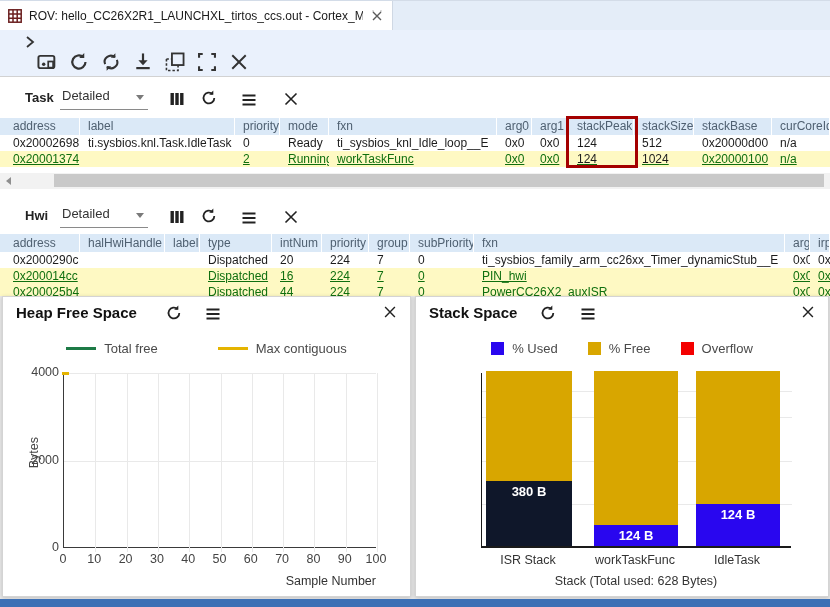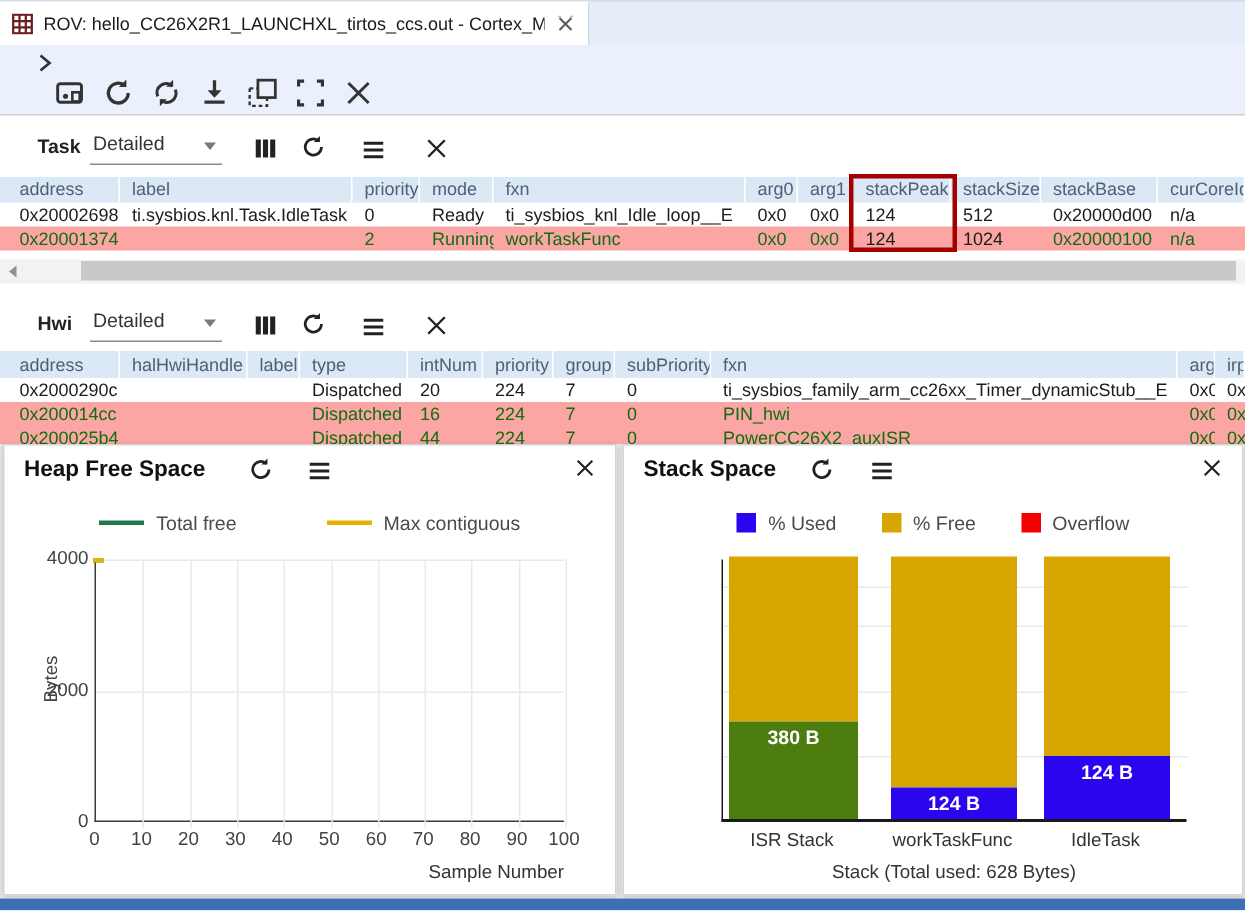--- a/index.html
+++ b/index.html
@@ -30,21 +30,21 @@
 
   
   .tbl{position:absolute;left:0;width:830px;font-size:12px;}
   .trow{display:grid;height:16px;line-height:16px;white-space:nowrap;}
   .thead{height:17px;line-height:17px;background:#dbe9f7;color:#4f6071;}
   .thead .td{border-right:1px solid #fff;}
   .td{overflow:hidden;padding-left:8px;}
   .td.first{padding-left:13px;}
   .task-grid{grid-template-columns:80px 155px 45px 49px 168px 35px 37px 65px 60px 78px 58px;}
   .hwi-grid{grid-template-columns:80px 85px 35px 72px 50px 47px 41px 64px 311px 25px 20px;}
-  .hl{background:#fca5a5;color:#0f6f0f;}
+  .hl{background:#fef9c3;color:#0f6f0f;text-decoration:underline;}
   .hl .dark{color:#1c1c1c;}
 
   .peakbox{position:absolute;left:566px;top:116px;width:72px;height:52px;border:3px solid #a40000;z-index:5;}
 
   
   .hscroll{position:absolute;left:0;top:173px;width:830px;height:16px;background:#f2f2f2;}
   .hs-btn{position:absolute;left:0;top:0;width:16px;height:16px;display:flex;align-items:center;justify-content:center;cursor:pointer;}
   .hs-arrow{width:0;height:0;border-top:4px solid transparent;border-bottom:4px solid transparent;border-right:5px solid #8f8f8f;}
   .hs-thumb{position:absolute;left:54px;top:1px;width:770px;height:13px;background:#c9c9c9;cursor:pointer;}
 
@@ -422,21 +422,21 @@
         <span>% Free</span>
       </div>
       <div class="lg-item">
         <span class="lg-sq" style="background: rgb(244, 0, 0);"></span>
         <span>Overflow</span>
       </div>
     </div>
     <div id="stack-plot">
       <div class="bar" style="left: 4px; width: 86px; z-index: 1;">
         <div class="bar-free" style="background: rgb(216, 166, 0); height: 110.25px;"></div>
-        <div class="bar-used" style="background: #4d7c0f; height: 64.75px;">
+        <div class="bar-used" style="background: #0f172a; height: 64.75px;">
           <span class="bar-label">380 B</span>
         </div>
       </div>
       <div class="bar" style="left: 112px; width: 84px; z-index: 1;">
         <div class="bar-free" style="background: rgb(216, 166, 0); height: 154px;"></div>
         <div class="bar-used" style="background: rgb(41, 6, 239); height: 21px;">
           <span class="bar-label">124 B</span>
         </div>
       </div>
       <div class="bar" style="left: 214px; width: 84px; z-index: 1;">

